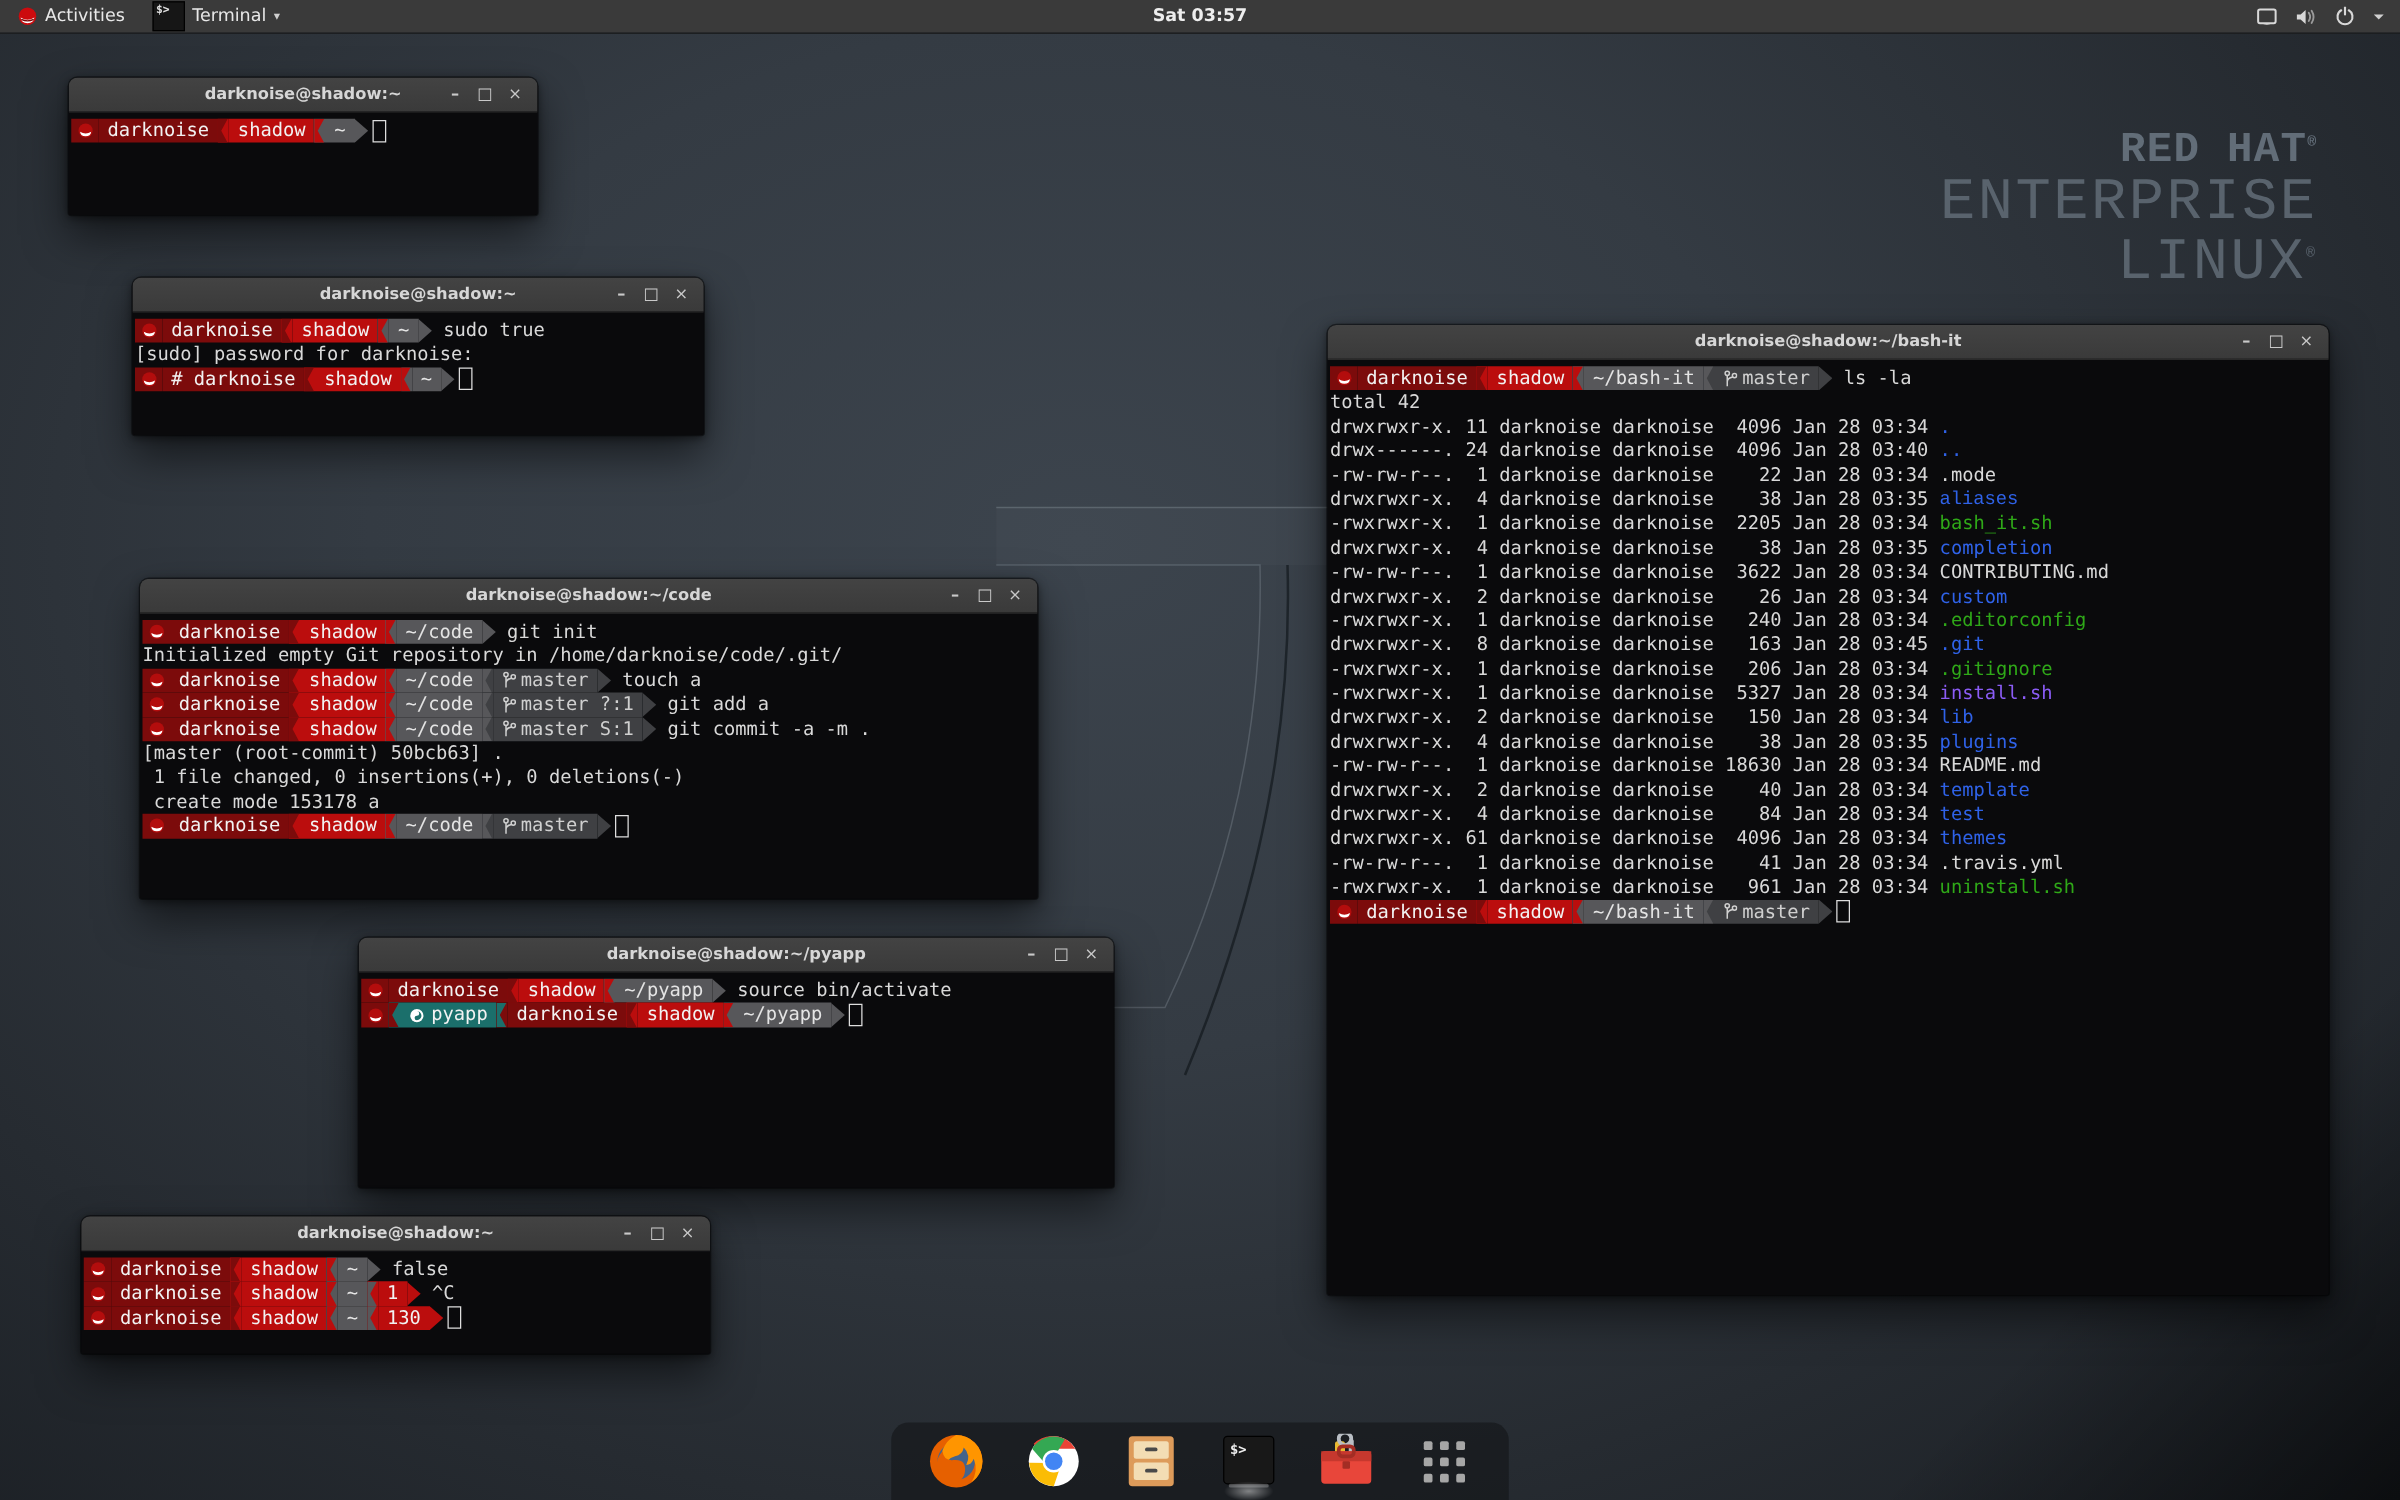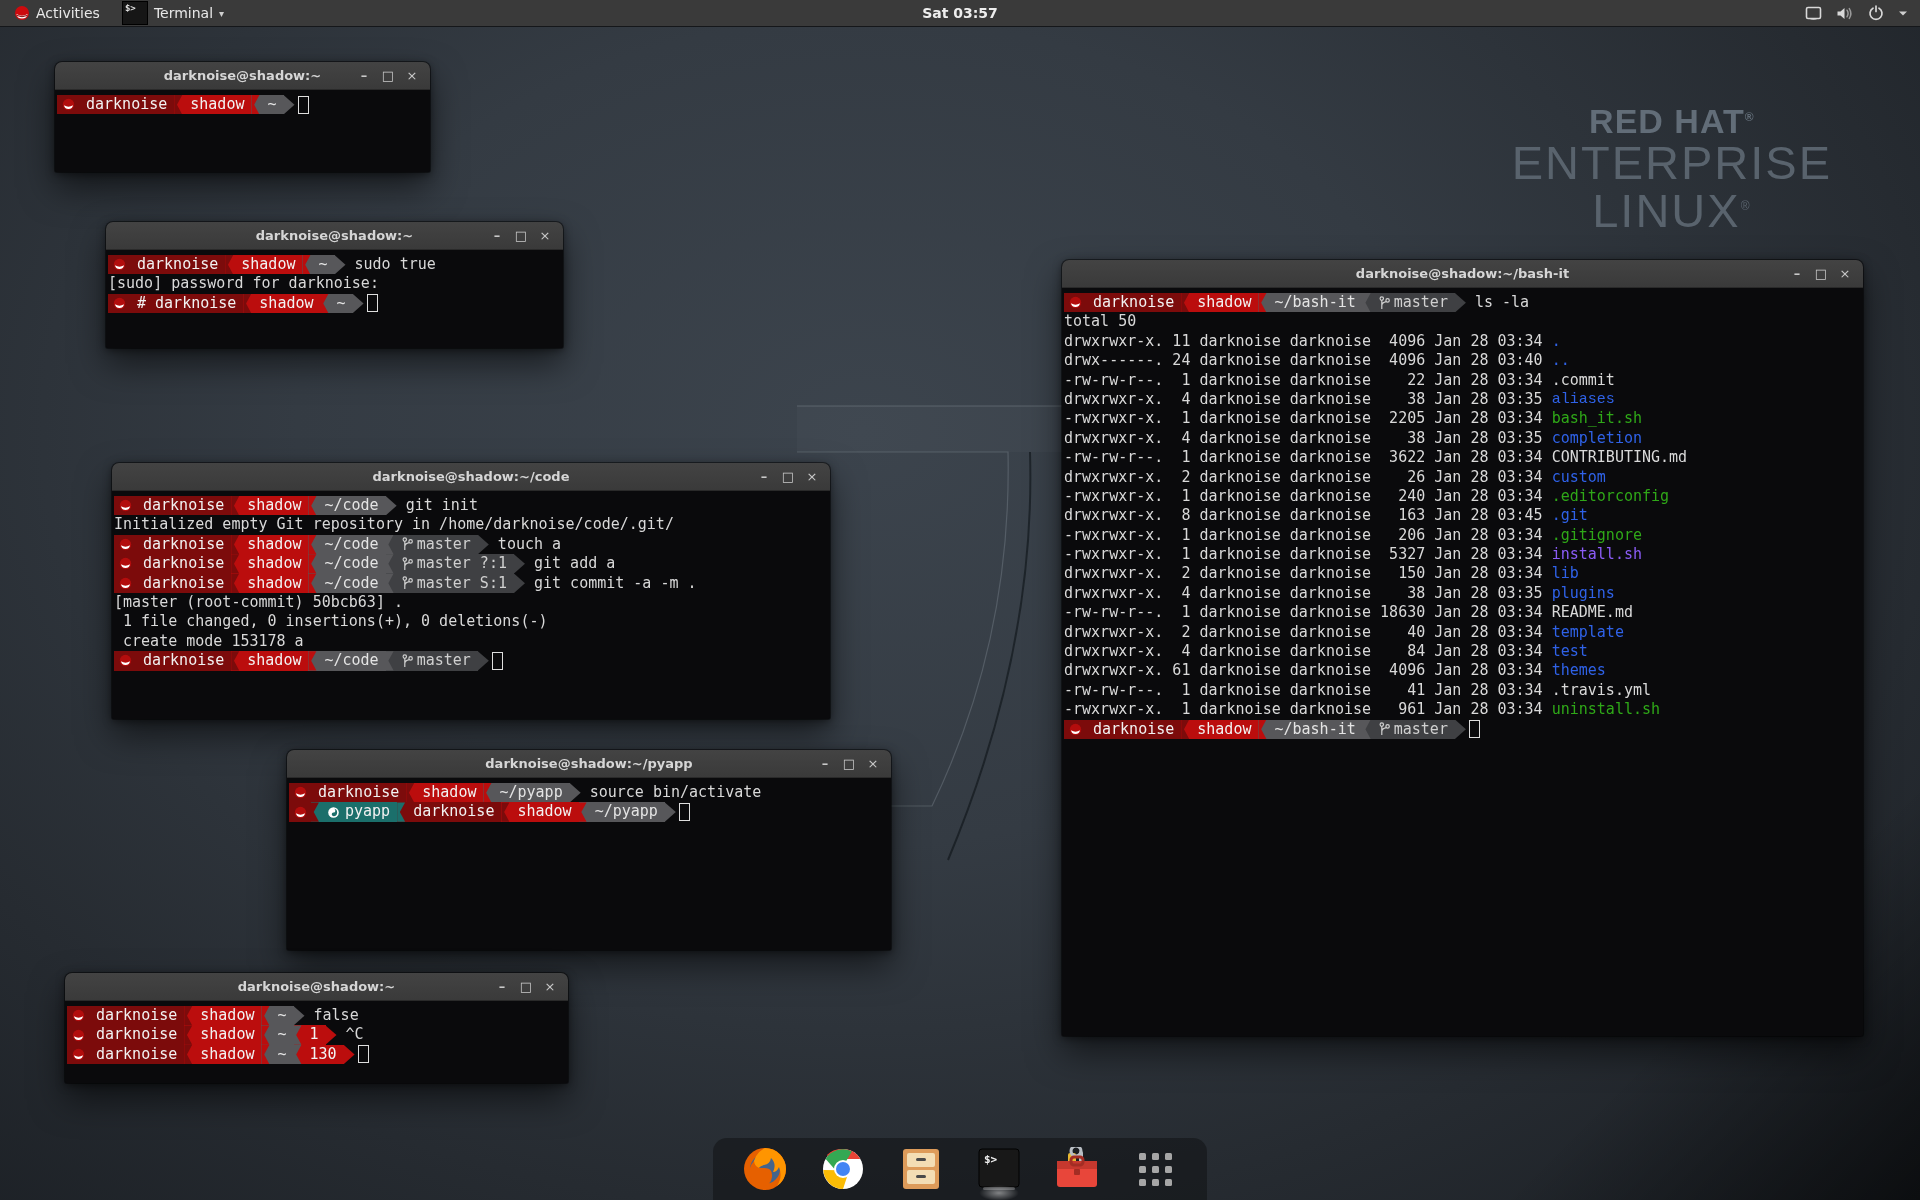--- a/index.html
+++ b/index.html
@@ -13,22 +13,22 @@
     clip-path:polygon(100% 0,100% 100%,0 100%);
     background:linear-gradient(135deg,
       #e01418 0px,#c10d12 34px,#8f0a0c 78px,#c41014 120px,#6e0808 170px,
       #9c0b0b 225px,#55060 6px,#4a0505 300px,#380404 380px,#2a0303 100%);}
   .red-corner-shade{position:absolute;right:0;bottom:0;width:480px;height:450px;
     clip-path:polygon(100% 0,100% 100%,0 100%);
     background:linear-gradient(315deg,rgba(0,0,0,.55) 0%,rgba(0,0,0,0) 45%);}
   .wall-curves{position:absolute;left:0;top:0;pointer-events:none;}
 
   
-  .watermark{position:absolute;top:104px;right:88px;text-align:center;color:#5f6a74;
-    font-family:Liberation Sans, sans-serif;line-height:1.02;user-select:none;}
+  .watermark{position:absolute;top:104px;right:66px;text-align:right;color:#5f6a74;
+    font-family:Liberation Mono, monospace;line-height:1.02;user-select:none;}
   .watermark .wm1{font-size:34px;font-weight:bold;letter-spacing:1px;color:#626d78;}
   .watermark .wm2,.watermark .wm3{font-size:47px;font-weight:200;letter-spacing:2px;color:#59636d;}
   .watermark sup{font-size:12px;}
 
   
   .topbar{position:absolute;left:0;top:0;width:100%;height:26px;background:#3a3a3a;
     border-bottom:1px solid #15171a;display:flex;align-items:center;z-index:50;
     color:#e8e8e8;font-size:14px;}
   .tb-left{display:flex;align-items:center;gap:6px;padding-left:6px;}
   .tb-activities{display:flex;align-items:center;gap:6px;padding:0 8px;height:26px;}
@@ -278,24 +278,24 @@
       </div>
       <div class="term-body">
         <div class="tline"><span class="hatseg" style="background: rgb(124, 11, 11);"><svg width="13" height="13" viewBox="0 0 16 16">
               <circle cx="8" cy="8" r="7" fill="#b30d0d"></circle>
               <path d="M2.5 9 Q8 12.5 13.5 9 Q13 13.5 8 13.5 Q3 13.5 2.5 9Z" fill="#fff"></path>
             </svg></span><span class="seg" style="background: rgb(124, 11, 11); color: rgb(242, 242, 242);"><span class="segtext">darknoise</span></span><span class="sep" style="background: rgb(187, 13, 13);"><i style="background: rgb(124, 11, 11);"></i></span><span class="seg" style="background: rgb(187, 13, 13); color: rgb(242, 242, 242);"><span class="segtext">shadow</span></span><span class="sep" style="background: rgb(87, 87, 90);"><i style="background: rgb(187, 13, 13);"></i></span><span class="seg" style="background: rgb(87, 87, 90); color: rgb(228, 228, 228);"><span class="segtext">~/bash-it</span></span><span class="sep" style="background: rgb(63, 64, 67);"><i style="background: rgb(87, 87, 90);"></i></span><span class="seg" style="background: rgb(63, 64, 67); color: rgb(208, 208, 208);"><svg class="brsvg" width="11" height="14" viewBox="0 0 11 14">
               <circle cx="2.8" cy="2.6" r="1.7" fill="none" stroke="#d0d0d0" stroke-width="1.2"></circle>
               <circle cx="8.6" cy="4.4" r="1.7" fill="none" stroke="#d0d0d0" stroke-width="1.2"></circle>
               <path d="M2.8 4.3 V13 M2.8 9.5 Q2.8 6.5 7.2 5.6" stroke="#d0d0d0" stroke-width="1.2" fill="none"></path>
             </svg><span class="segtext">master</span></span><span class="parrow" style="background: rgb(63, 64, 67);"></span><span class="ttext"> ls -la</span></div>
-        <div class="tline"><span class="ttext">total 50</span></div>
+        <div class="tline"><span class="ttext">total 42</span></div>
         <div class="tline"><span class="ttext">drwxrwxr-x. 11 darknoise darknoise  4096 Jan 28 03:34 </span><span class="ttext" style="color: rgb(47, 98, 232);">.</span></div>
         <div class="tline"><span class="ttext">drwx------. 24 darknoise darknoise  4096 Jan 28 03:40 </span><span class="ttext" style="color: rgb(47, 98, 232);">..</span></div>
-        <div class="tline"><span class="ttext">-rw-rw-r--.  1 darknoise darknoise    22 Jan 28 03:34 </span><span class="ttext" style="color: rgb(217, 217, 217);">.commit</span></div>
+        <div class="tline"><span class="ttext">-rw-rw-r--.  1 darknoise darknoise    22 Jan 28 03:34 </span><span class="ttext" style="color: rgb(217, 217, 217);">.mode</span></div>
         <div class="tline"><span class="ttext">drwxrwxr-x.  4 darknoise darknoise    38 Jan 28 03:35 </span><span class="ttext" style="color: rgb(47, 98, 232); font-family: Liberation Mono, monospace;">aliases</span></div>
         <div class="tline"><span class="ttext">-rwxrwxr-x.  1 darknoise darknoise  2205 Jan 28 03:34 </span><span class="ttext" style="color: rgb(47, 168, 24);">bash_it.sh</span></div>
         <div class="tline"><span class="ttext">drwxrwxr-x.  4 darknoise darknoise    38 Jan 28 03:35 </span><span class="ttext" style="color: rgb(47, 98, 232);">completion</span></div>
         <div class="tline"><span class="ttext">-rw-rw-r--.  1 darknoise darknoise  3622 Jan 28 03:34 </span><span class="ttext" style="color: rgb(217, 217, 217);">CONTRIBUTING.md</span></div>
         <div class="tline"><span class="ttext">drwxrwxr-x.  2 darknoise darknoise    26 Jan 28 03:34 </span><span class="ttext" style="color: rgb(47, 98, 232);">custom</span></div>
         <div class="tline"><span class="ttext">-rwxrwxr-x.  1 darknoise darknoise   240 Jan 28 03:34 </span><span class="ttext" style="color: rgb(47, 168, 24);">.editorconfig</span></div>
         <div class="tline"><span class="ttext">drwxrwxr-x.  8 darknoise darknoise   163 Jan 28 03:45 </span><span class="ttext" style="color: rgb(47, 98, 232);">.git</span></div>
         <div class="tline"><span class="ttext">-rwxrwxr-x.  1 darknoise darknoise   206 Jan 28 03:34 </span><span class="ttext" style="color: rgb(47, 168, 24);">.gitignore</span></div>
         <div class="tline"><span class="ttext">-rwxrwxr-x.  1 darknoise darknoise  5327 Jan 28 03:34 </span><span class="ttext" style="color: #8b5cf6;">install.sh</span></div>
         <div class="tline"><span class="ttext">drwxrwxr-x.  2 darknoise darknoise   150 Jan 28 03:34 </span><span class="ttext" style="color: rgb(47, 98, 232);">lib</span></div>

